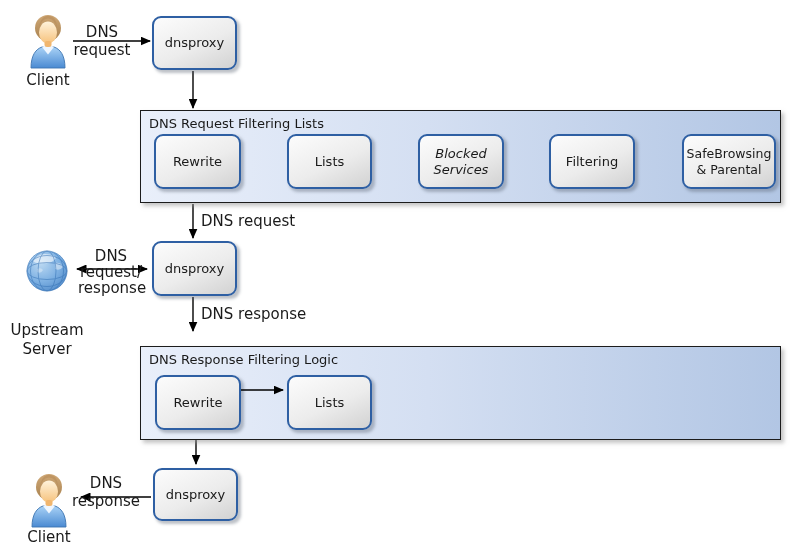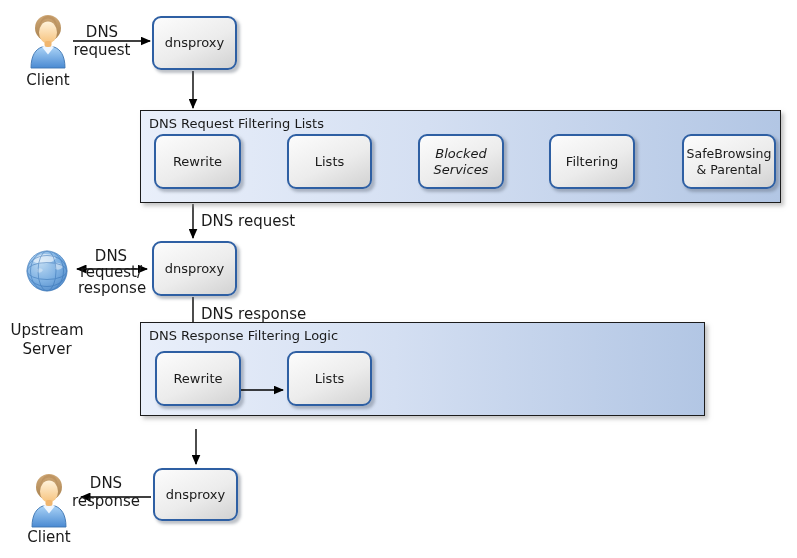--- a/index.html
+++ b/index.html
@@ -127,21 +127,21 @@
         <ellipse cx="22" cy="22" rx="20" ry="15.5"></ellipse>
       </g>
     </svg>
   </div>
   <div class="elabel center" style="left:7px;top:294px;width:80px;line-height:1.25;margin-top:27px;">Upstream Server</div>
 
   <div class="elabel center" style="left:78px;top:200px;width:66px;line-height:1.08;margin-top:48px;">DNS request/ response</div>
 
   <div class="elabel" style="left:201px;top:305px;width:110px;">DNS response</div>
 
-  <div class="fcontainer" style="left:140px;top:322px;width:565px;height:94px;">
+  <div class="fcontainer" style="left:140px;top:346px;width:641px;height:94px;">
     <div class="ctitle">DNS Response Filtering Logic</div>
     <div class="nodebox" style="left:14px;top:28px;width:86px;height:55px;">
       <span>Rewrite</span>
     </div>
     <div class="nodebox" style="left:146px;top:28px;width:85px;height:55px;">
       <span>Lists</span>
     </div>
   </div>
 
   <svg class="overlay" width="797" height="558">

